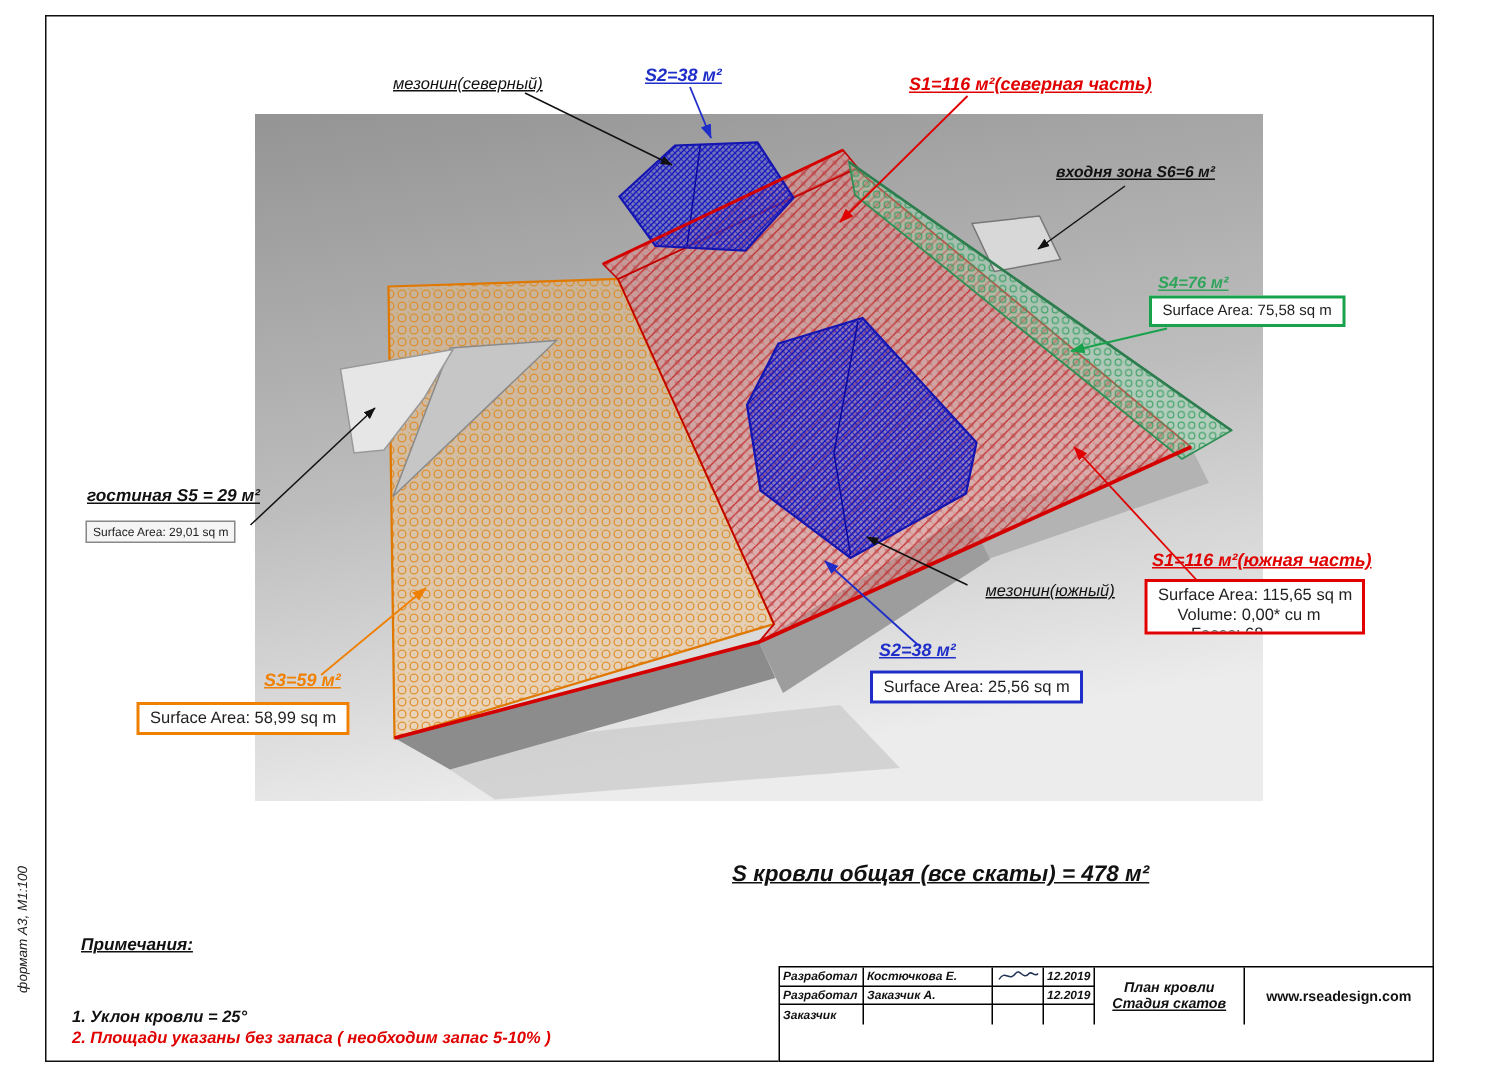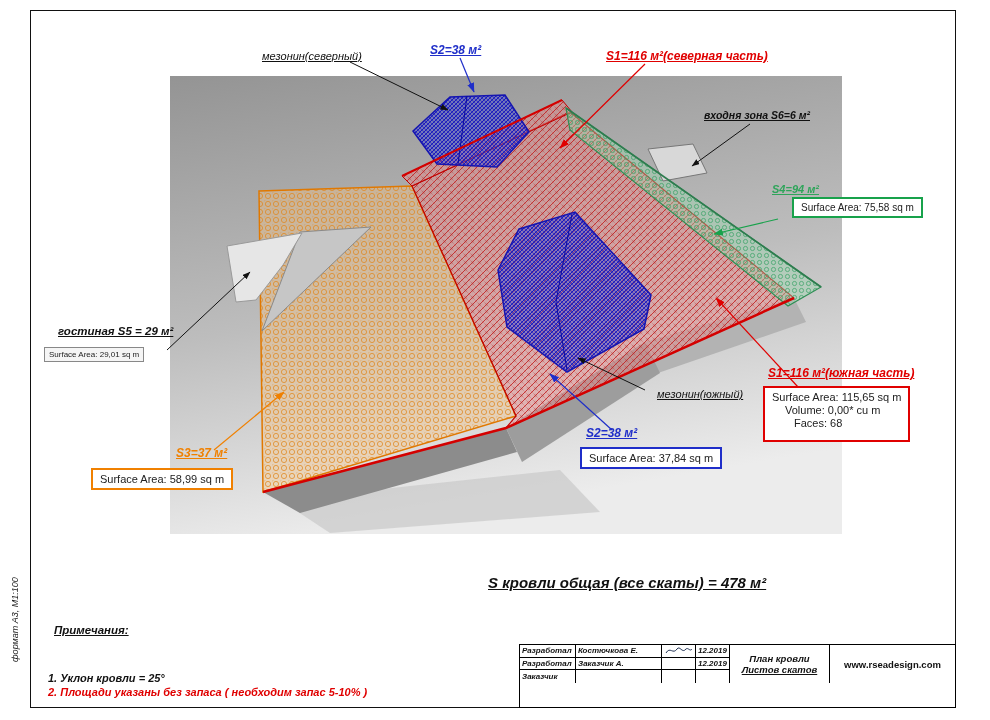--- a/index.html
+++ b/index.html
@@ -145,35 +145,35 @@
     <line x1="645" y1="390" x2="578" y2="358" stroke="#111" stroke-width="1" marker-end="url(#arrK)"></line>
     <line x1="612" y1="430" x2="550" y2="374" stroke="#1f2ec9" stroke-width="1.2" marker-end="url(#arrB)"></line>
     <line x1="798" y1="387" x2="716" y2="298" stroke="#e00000" stroke-width="1.2" marker-end="url(#arrR)"></line>
   </svg>
 
   <div class="lbl k" style="left:262px;top:50px;font-size:11px;">мезонин(северный)</div>
   <div class="lbl bold" style="left:430px;top:44px;font-size:12px;color:#1f2ec9;">S2=38 м²</div>
   <div class="lbl bold" style="left:606px;top:50px;font-size:12px;color:#e00000;">S1=116 м²(северная часть)</div>
   <div class="lbl k bold" style="left:704px;top:110px;font-size:10.5px;">входня зона S6=6 м²</div>
 
-  <div class="lbl bold" style="left:772px;top:183px;font-size:11px;color:#18a24b;opacity:0.85;">S4=94 м²</div>
-  <div class="box green" style="left:792px;top:197px;font-size:10px;">Surface Area: 75,58 sq m</div>
+  <div class="lbl bold" style="left:772px;top:183px;font-size:11px;color:#18a24b;opacity:0.85;">S4=76 м²</div>
+  <div class="box green" style="left:766px;top:197px;font-size:10px;">Surface Area: 75,58 sq m</div>
 
   <div class="lbl k bold" style="left:58px;top:325px;font-size:11.5px;">гостиная S5 = 29 м²</div>
-  <div class="box gray" style="left:44px;top:347px;">Surface Area: 29,01 sq m</div>
-
-  <div class="lbl bold" style="left:176px;top:447px;font-size:12px;color:#f08000;">S3=37 м²</div>
+  <div class="box gray" style="left:57px;top:347px;">Surface Area: 29,01 sq m</div>
+
+  <div class="lbl bold" style="left:176px;top:447px;font-size:12px;color:#f08000;">S3=59 м²</div>
   <div class="box orange" style="left:91px;top:468px;">Surface Area: 58,99 sq m</div>
 
   <div class="lbl k" style="left:612px;top:388px;font-size:11px;margin-left:45px;">мезонин(южный)</div>
   <div class="lbl bold" style="left:586px;top:427px;font-size:12px;color:#1f2ec9;">S2=38 м²</div>
-  <div class="box blue" style="left:580px;top:447px;">Surface Area: 37,84 sq m</div>
+  <div class="box blue" style="left:580px;top:447px;">Surface Area: 25,56 sq m</div>
 
   <div class="lbl bold" style="left:768px;top:367px;font-size:12px;color:#e00000;">S1=116 м²(южная часть)</div>
-  <div class="box red" style="left:763px;top:386px;height:56px;overflow:hidden;line-height:13px;">
+  <div class="box red" style="left:763px;top:386px;height:37px;overflow:hidden;line-height:13px;">
     <div>Surface Area: 115,65 sq m</div>
     <div style="padding-left:13px;">Volume: 0,00* cu m</div>
     <div style="padding-left:22px;">Faces: 68</div>
   </div>
 
   <div class="total">S кровли общая (все скаты) = 478 м²</div>
 
   <div class="notes-title">Примечания:</div>
   <div class="note" style="left:48px;top:652px;">1. Уклон кровли = 25°</div>
   <div class="note red" style="left:48px;top:666px;">2. Площади указаны без запаса ( необходим запас 5-10% )</div>
@@ -193,19 +193,19 @@
         <div>Заказчик А.</div>
         <div></div>
         <div>12.2019</div>
         <div>Заказчик</div>
         <div></div>
         <div></div>
         <div></div>
       </div>
       <div class="tb-doc">
         <div>План кровли</div>
-        <div class="u">Листов скатов</div>
+        <div class="u">Стадия скатов</div>
       </div>
       <div class="tb-web">www.rseadesign.com</div>
     </div>
   </div>
 
 </div>
 
 </body></html>

